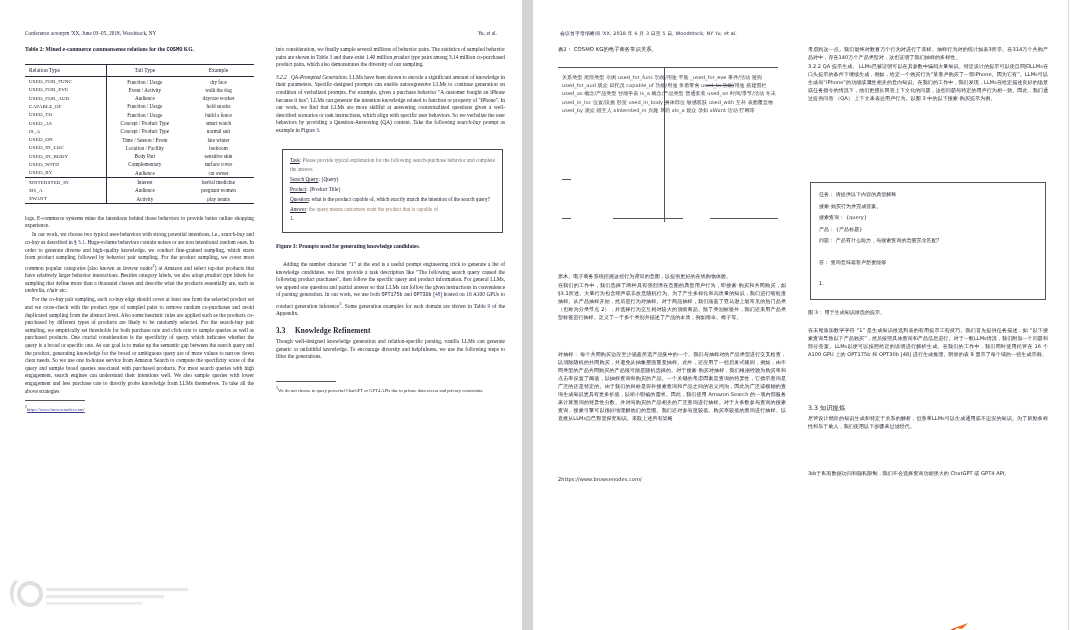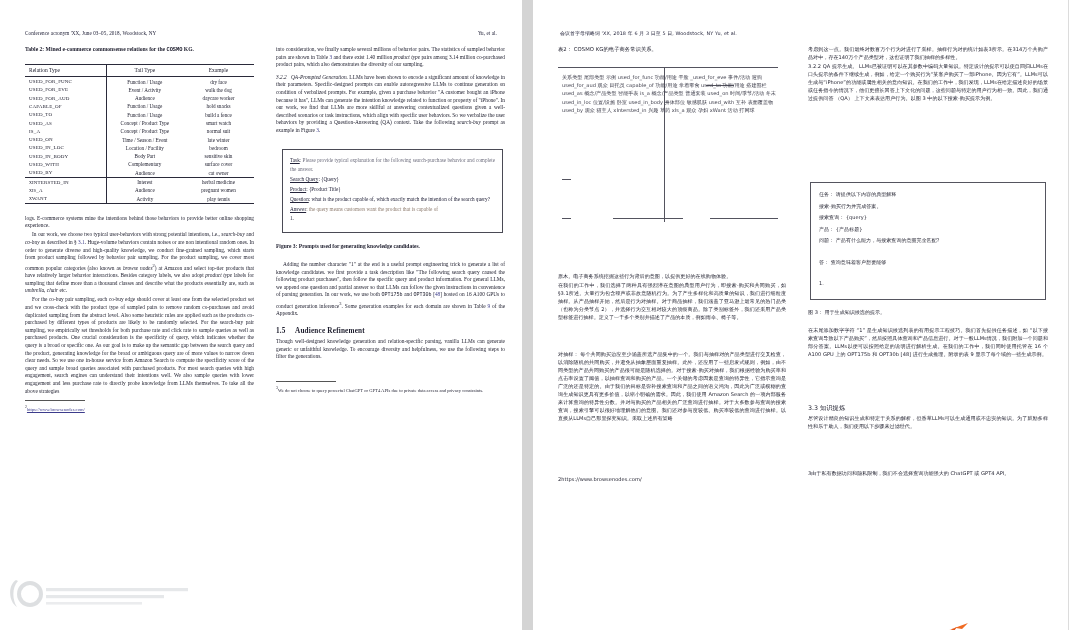--- a/index.html
+++ b/index.html
@@ -218,21 +218,21 @@
         <p class="ln"><u>Product</u><span class="dark">: {Product Title}</span></p>
         <p class="ln"><u>Question</u><span class="dark">: what is the product capable of, which exactly match the intention of the search query?</span></p>
         <p class="ln"><u>Answer</u><span class="ans">:  the query means customers want the product that is capable of</span></p>
         <p class="ln dark">1.</p>
       </div>
 
       <div class="figcap">Figure 3: Prompts used for generating knowledge candidates.</div>
 
       <p class="ind"><span>Adding the number character "1" at the end is a useful prompt engineering trick to generate a list of knowledge candidates. we first provide a task description like "The following search query caused the following product purchases", then follow the specific query and product information. For general LLMs, we append one question and partial answer so that LLMs can follow the given instructions in convenience of parsing generation. In our work, we use both </span><span class="mono">OPT175b</span><span> and </span><span class="mono">OPT30b</span><span> [</span><span class="blue">48</span><span>] hosted on 16 A100 GPUs to conduct generation inference</span><sup>3</sup><span>. Some generation examples for each domain are shown in Table </span><span class="blue">9</span><span> of the Appendix.</span></p>
 
-      <h3 class="sec"><span class="num">1.5</span><span>Audience Refinement</span></h3>
+      <h3 class="sec"><span class="num">3.3</span><span>Knowledge Refinement</span></h3>
       <p>Though well-designed knowledge generation and relation-specific parsing, vanilla LLMs can generate generic or unfaithful knowledge. To encourage diversity and helpfulness, we use the following steps to filter the generations.</p>
 
       <div style="height:14px"></div>
       <hr class="fnrule">
       <p class="fn"><sup>3</sup><span>We do not choose to query powerful ChatGPT or GPT4 APIs due to private data access and privacy constraints.</span></p>
     </div>
 
     <div class="wm">
       <svg width="186" height="36" viewBox="0 0 186 36" xmlns="http://www.w3.org/2000/svg">
         <path d="M10 4 C2 9 2 25 11 31 C6 24 6 11 12 5 Z" fill="#9aa0a6"></path>

